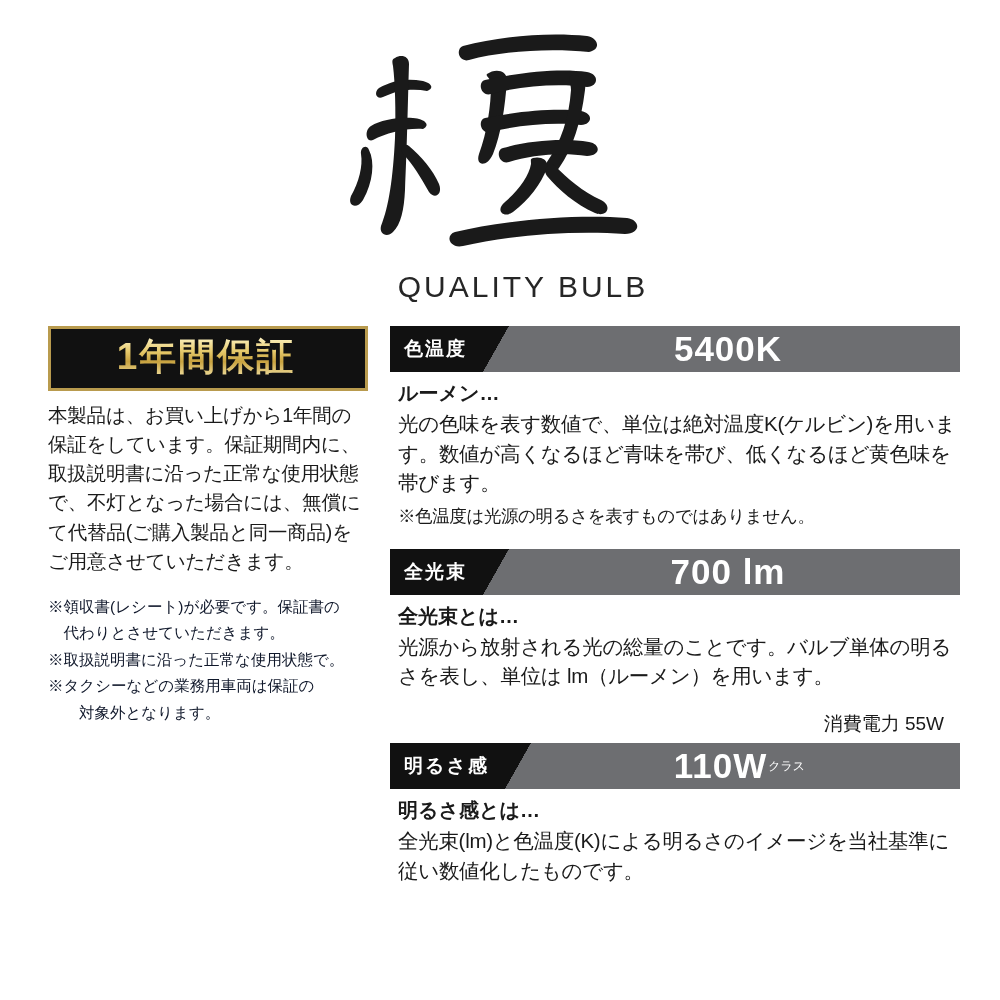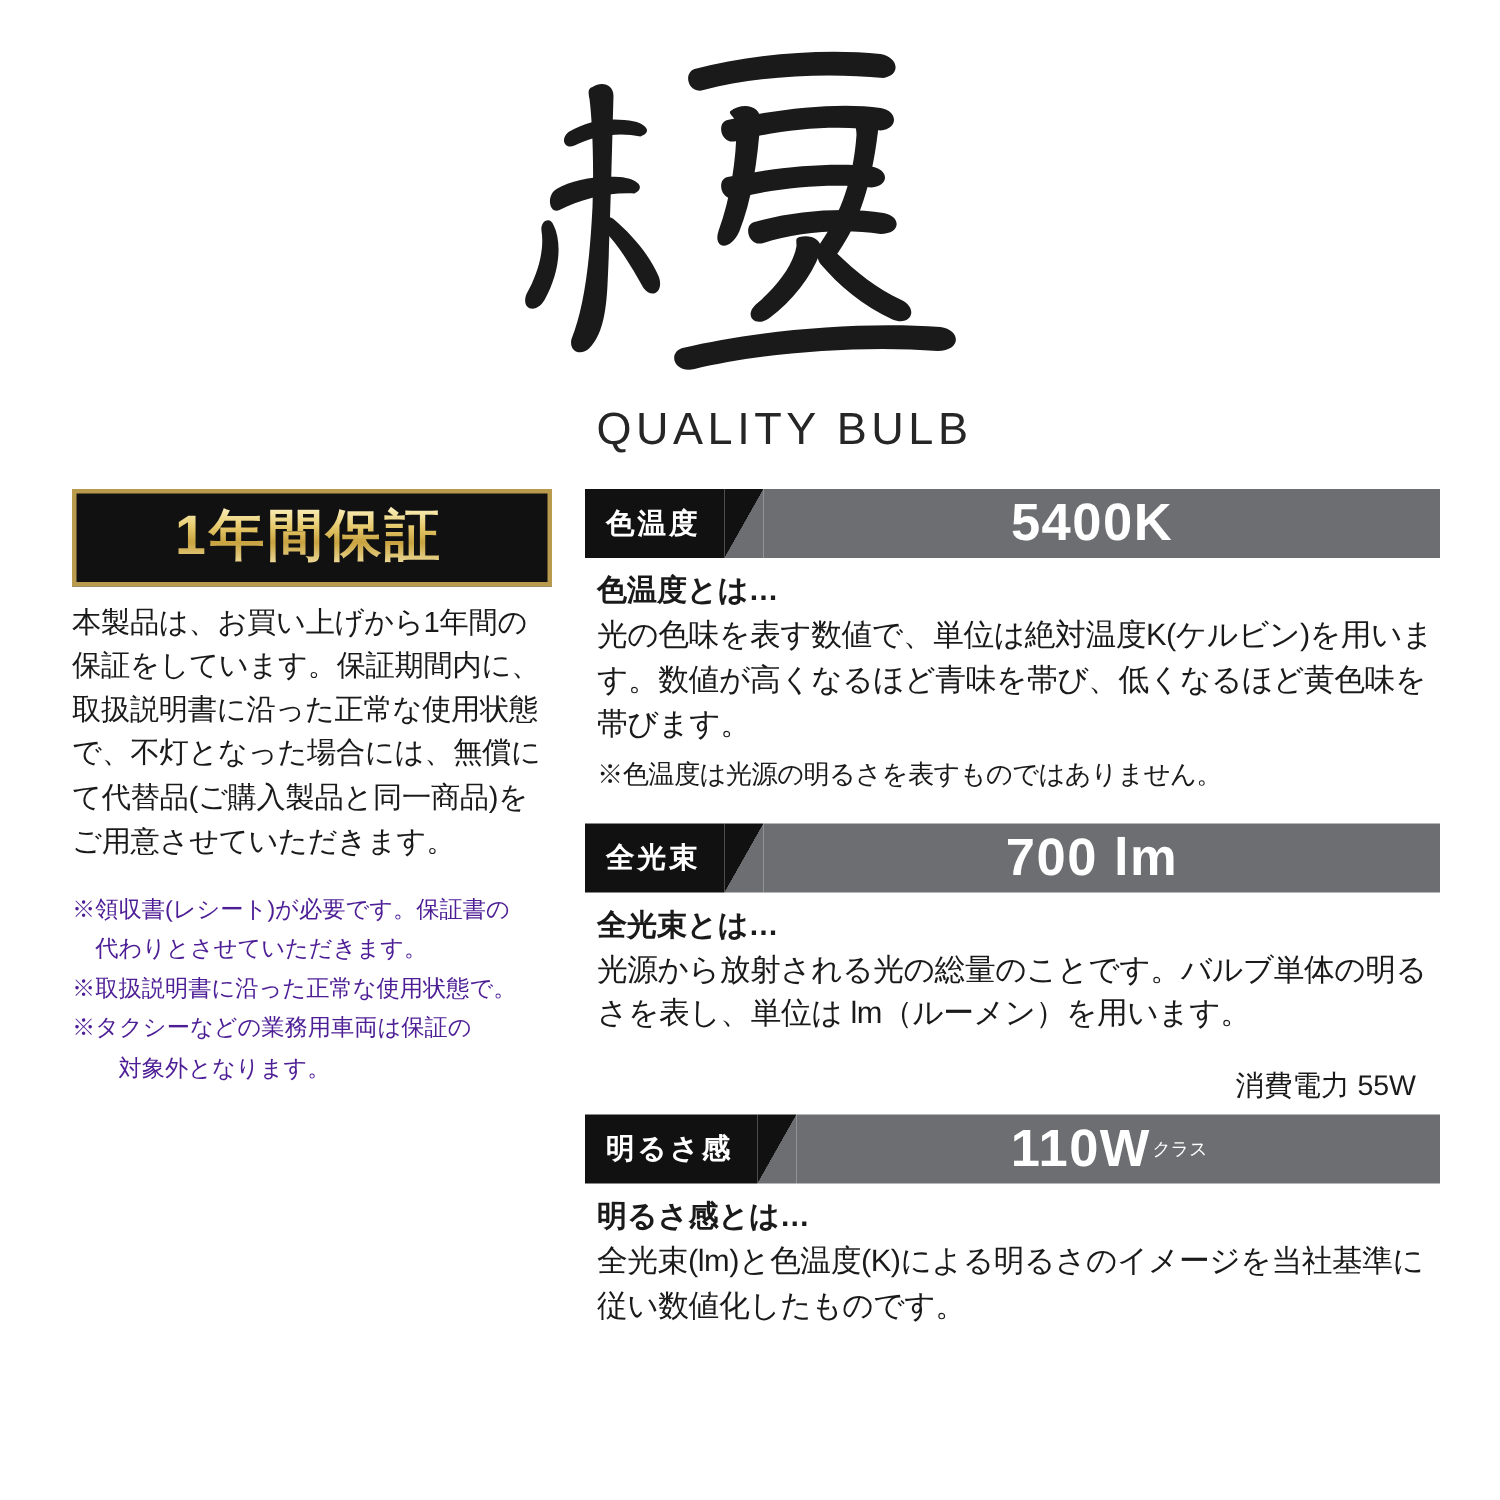--- a/index.html
+++ b/index.html
@@ -76,21 +76,21 @@
     font-size: 19.5px;
     line-height: 1.5;
     margin-top: 10px;
     color: #1a1a1a;
     letter-spacing: -0.2px;
   }
   .warranty-notes {
     margin-top: 16px;
     font-size: 15.5px;
     line-height: 1.45;
-    color: #4c1d95;
+    color: #0f172a;
   }
   .warranty-notes .note {
     margin-bottom: 4px;
   }
 
   
   .spec-block {
     margin-bottom: 20px;
   }
   .spec-bar {
@@ -206,21 +206,21 @@
 
     <div class="spec-block">
       <div class="spec-bar">
         <div class="label">色温度</div>
         <div class="slant"></div>
         <div class="value">
           <span>5400K</span>
           <span class="unit-small"></span>
         </div>
       </div>
-      <div class="spec-sub">色温度とは…</div>
+      <div class="spec-sub">ルーメン…</div>
       <p class="spec-desc">光の色味を表す数値で、単位は絶対温度K(ケルビン)を用います。数値が高くなるほど青味を帯び、低くなるほど黄色味を帯びます。</p>
       <p class="spec-note">※色温度は光源の明るさを表すものではありません。</p>
     </div>
 
     <div class="spec-block">
       <div class="spec-bar">
         <div class="label">全光束</div>
         <div class="slant"></div>
         <div class="value">
           <span>700 lm</span>

